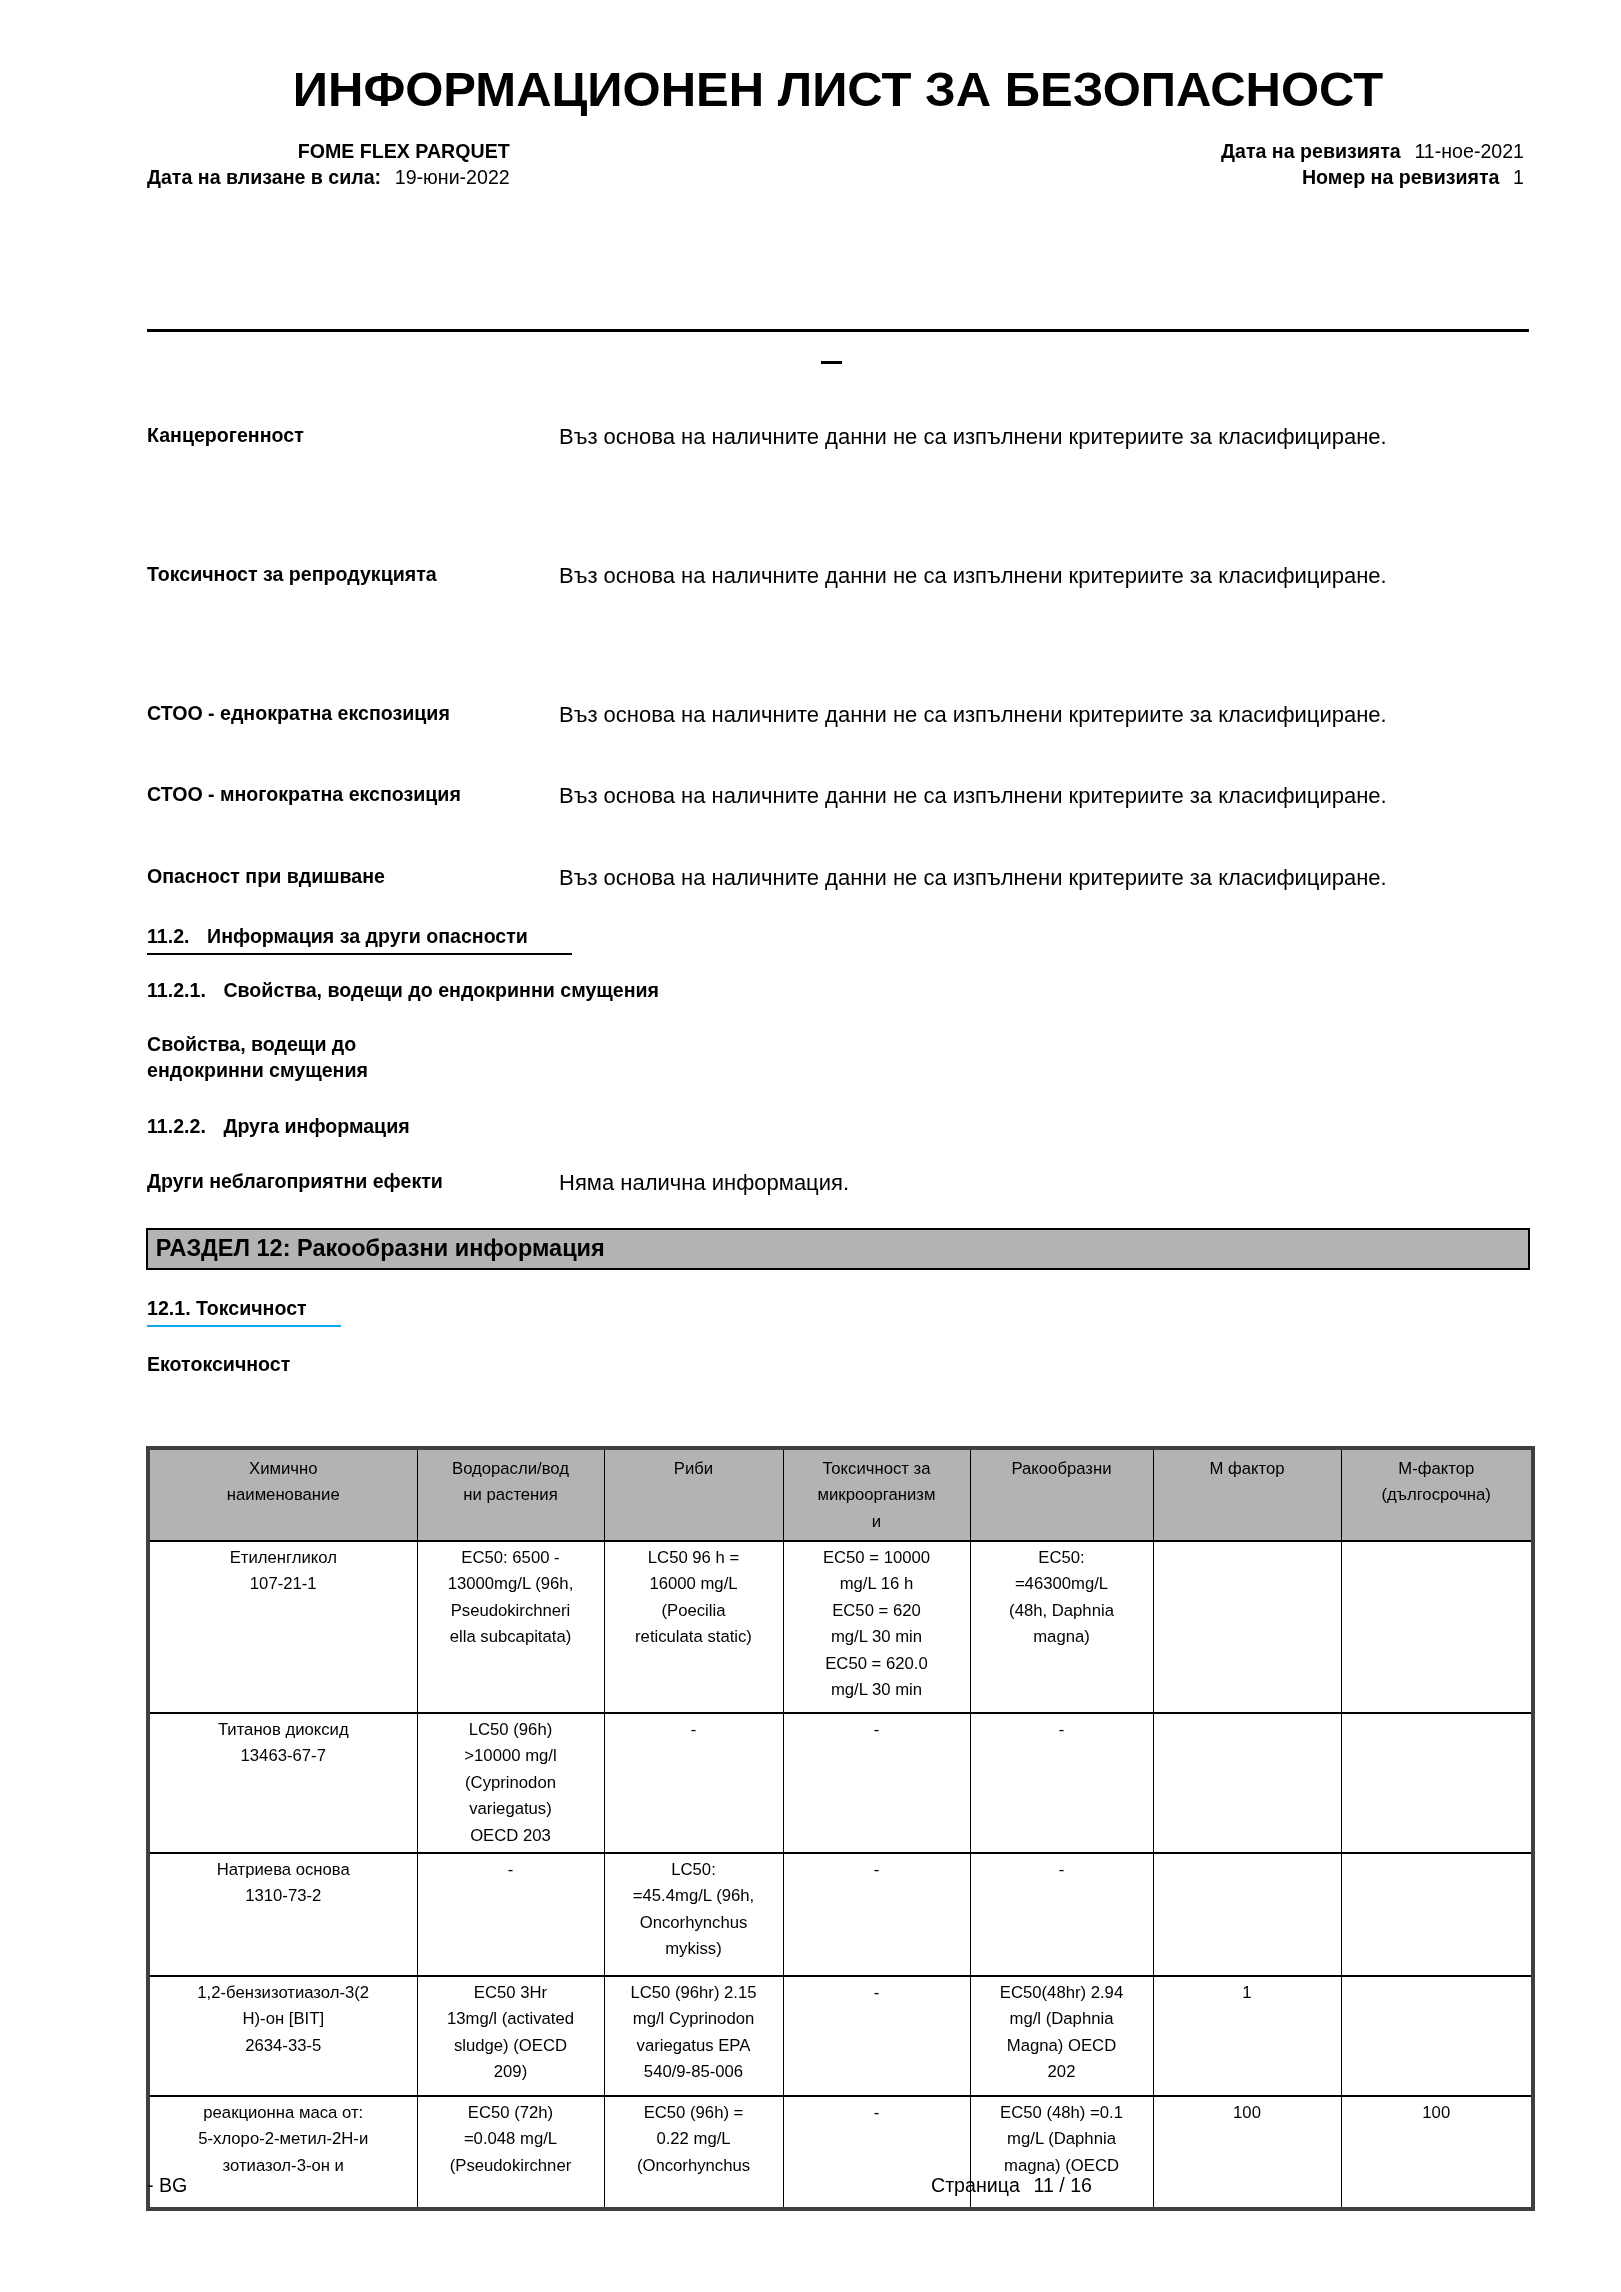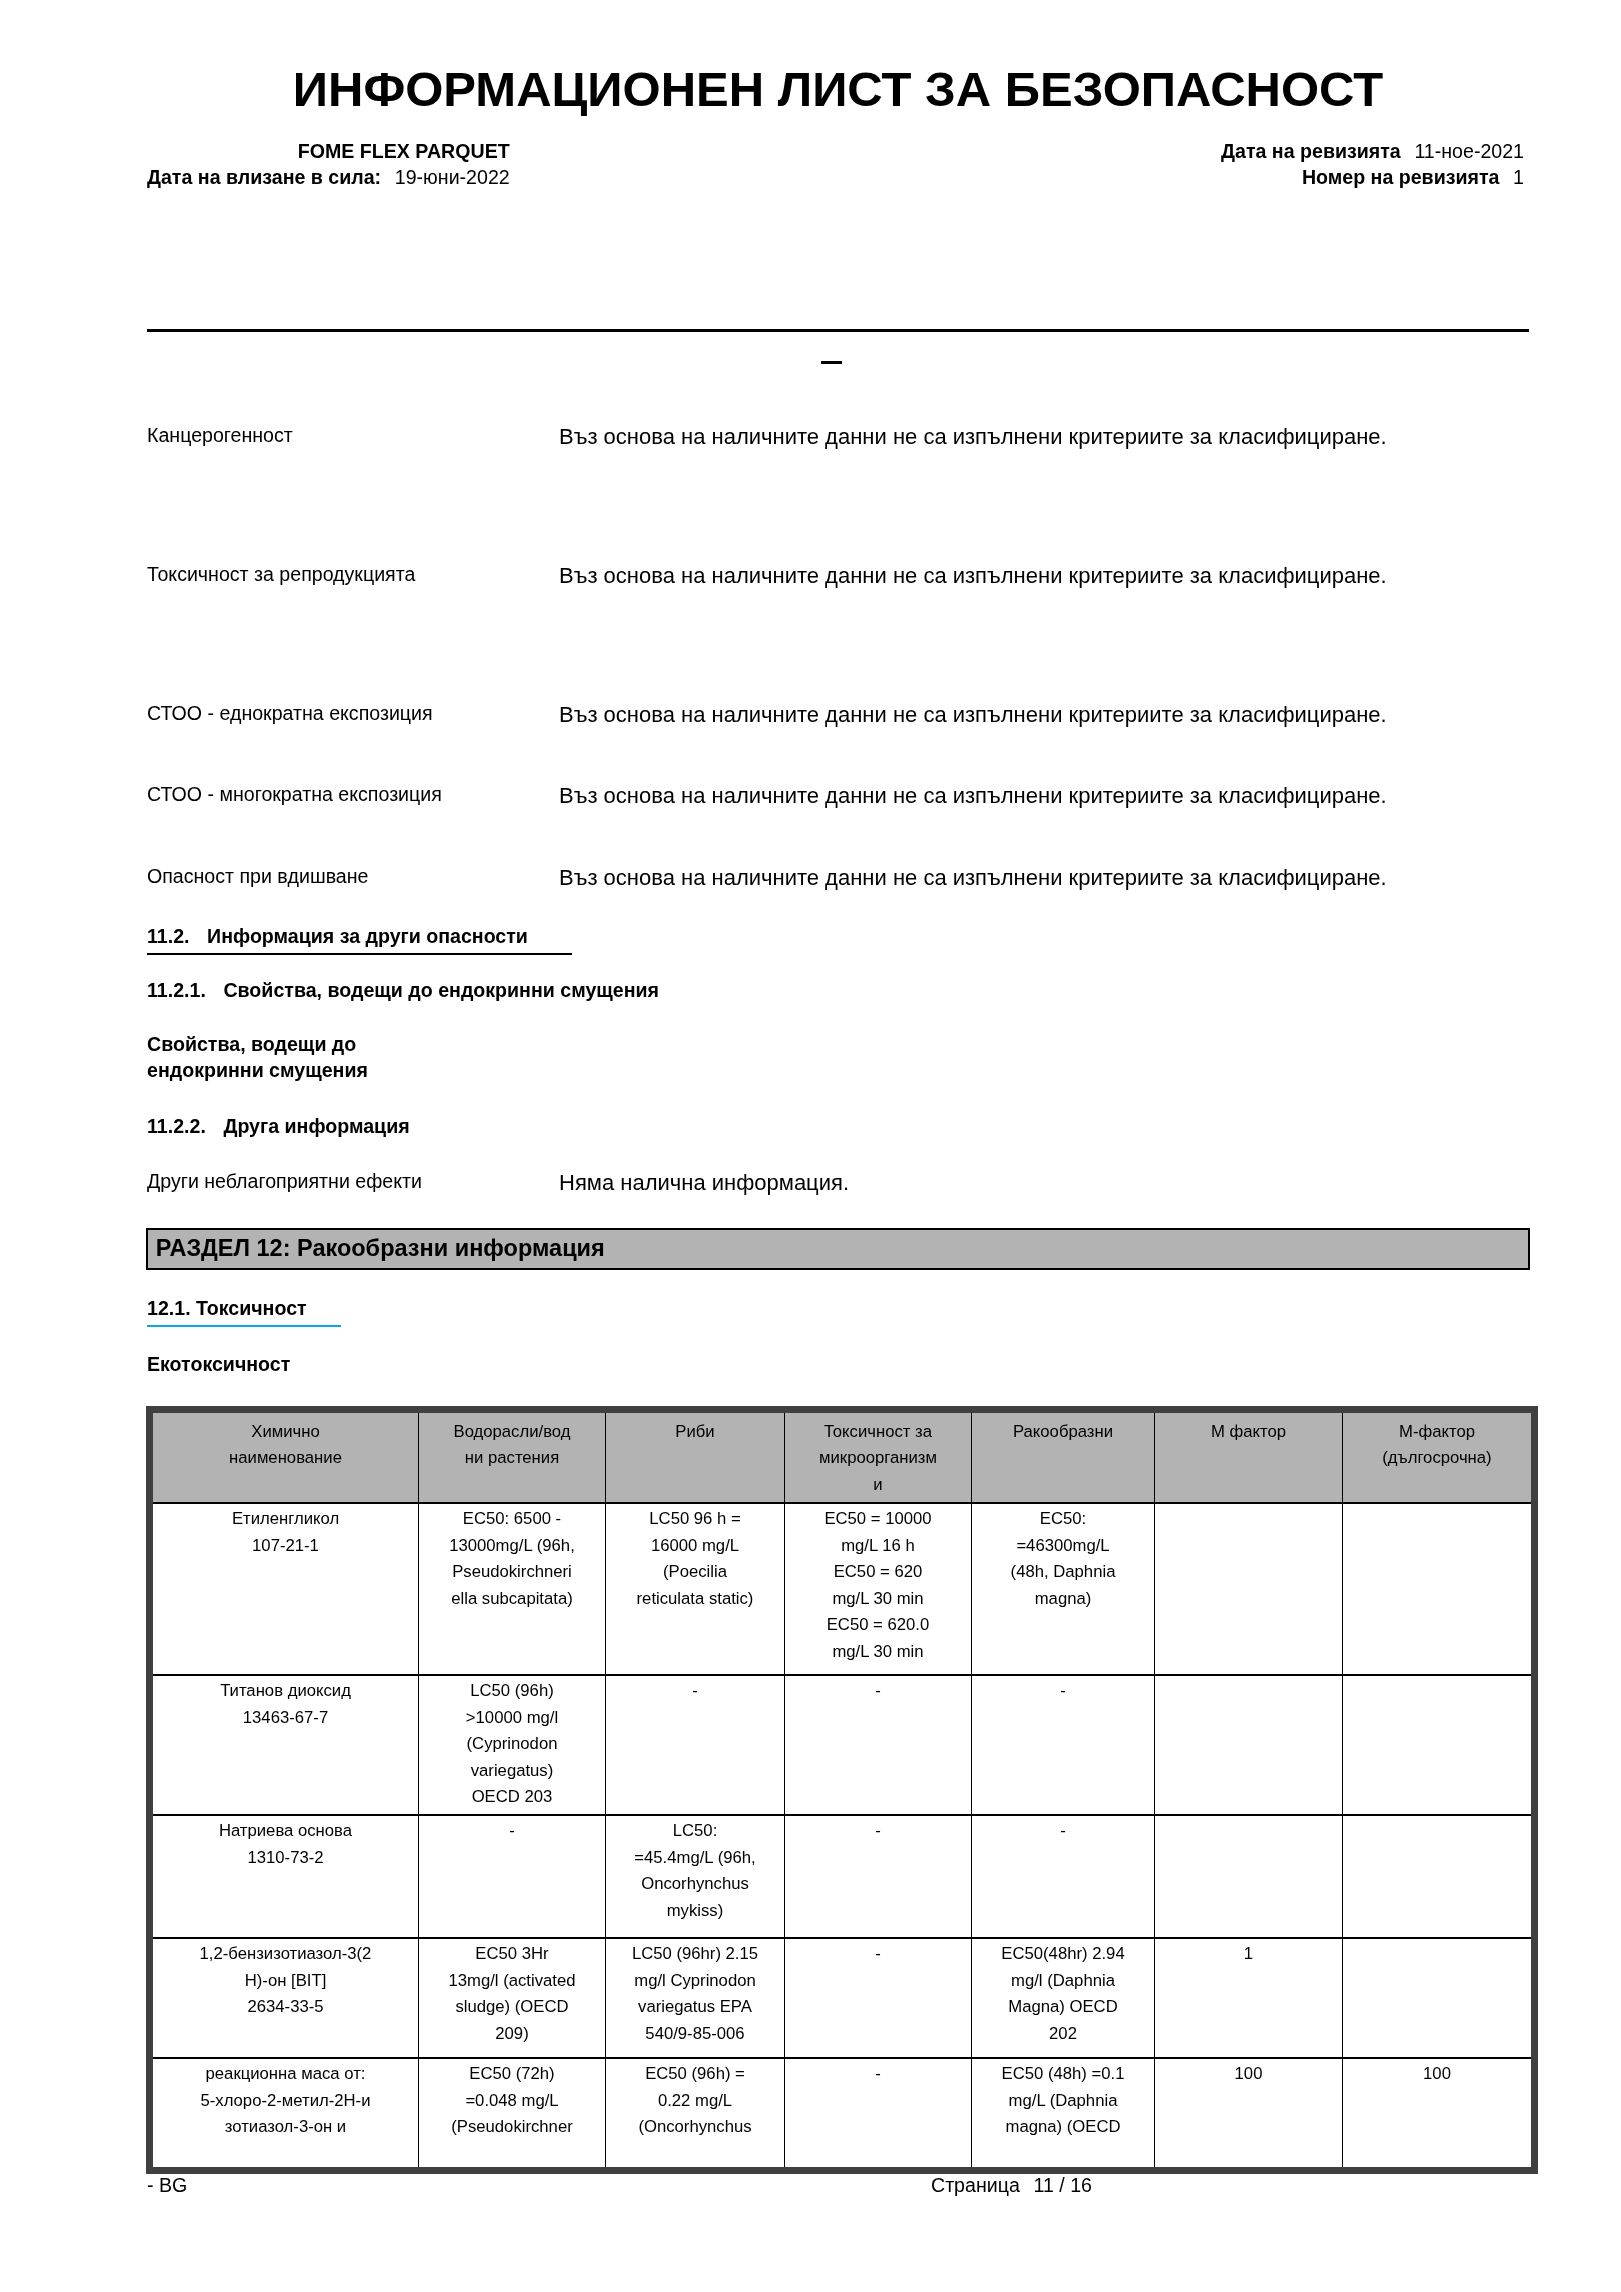--- a/index.html
+++ b/index.html
@@ -20,42 +20,43 @@
     font-size: 49px; font-weight: bold;
     white-space: nowrap;
   }
   .hdr-line { font-size: 19.6px; line-height: 25.5px; white-space: nowrap; text-align: right; }
   .hdr-left { left: 147px; top: 139px; }
   .hdr-right { top: 139px; right: 97px; text-align: right; }
   .b { font-weight: bold; }
   .gap { display: inline-block; width: 13.7px; }
   .rule { left: 147px; top: 329px; width: 1382px; height: 2.9px; background: #000; }
   .dash { left: 821px; top: 361px; width: 20.6px; height: 2.9px; background: #000; }
-  .stmt-label { position: absolute; left: 147px; font-size: 19.6px; font-weight: normal; white-space: nowrap; }
+  .stmt-label { position: absolute; left: 147px; font-size: 19.6px; font-weight: bold; white-space: nowrap; }
   .stmt-value { position: absolute; left: 559px; font-size: 22px; white-space: nowrap; }
   .heading { font-size: 19.6px; font-weight: bold; white-space: nowrap; }
   .h-underline { display: inline-block; border-bottom: 2px solid #000; padding: 0 44px 4.9px 0; }
   .h-underline-sm { display: inline-block; border-bottom: 2px solid #0ea5e9; padding: 0 34px 4.9px 0; text-align: center; }
   .num-gap { display: inline-block; width: 17.6px; }
   .pre { white-space: pre-line; }
   .section-bar {
     left: 146px; top: 1228px; width: 1384px; height: 42px;
     background: #b3b3b3;
     border: 2px solid #000;
     font-size: 23.5px; font-weight: bold;
     line-height: 36px;
     padding-left: 7.8px;
     white-space: nowrap;
   }
   .ecotable-wrap { left: 146px; top: 1406px; }
   table.ecotable {
     border-collapse: collapse;
     table-layout: fixed;
     width: 1386px;
-    border: 7px solid #404040;
+    border: 4px solid #404040;
+    margin-top: 40px;
   }
   table.ecotable th, table.ecotable td {
     border: 1px solid #000;
     border-bottom: 2px solid #000;
     font-size: 16.7px;
     line-height: 26.5px;
     font-weight: normal;
     text-align: center;
     vertical-align: top;
     white-space: pre-line;

